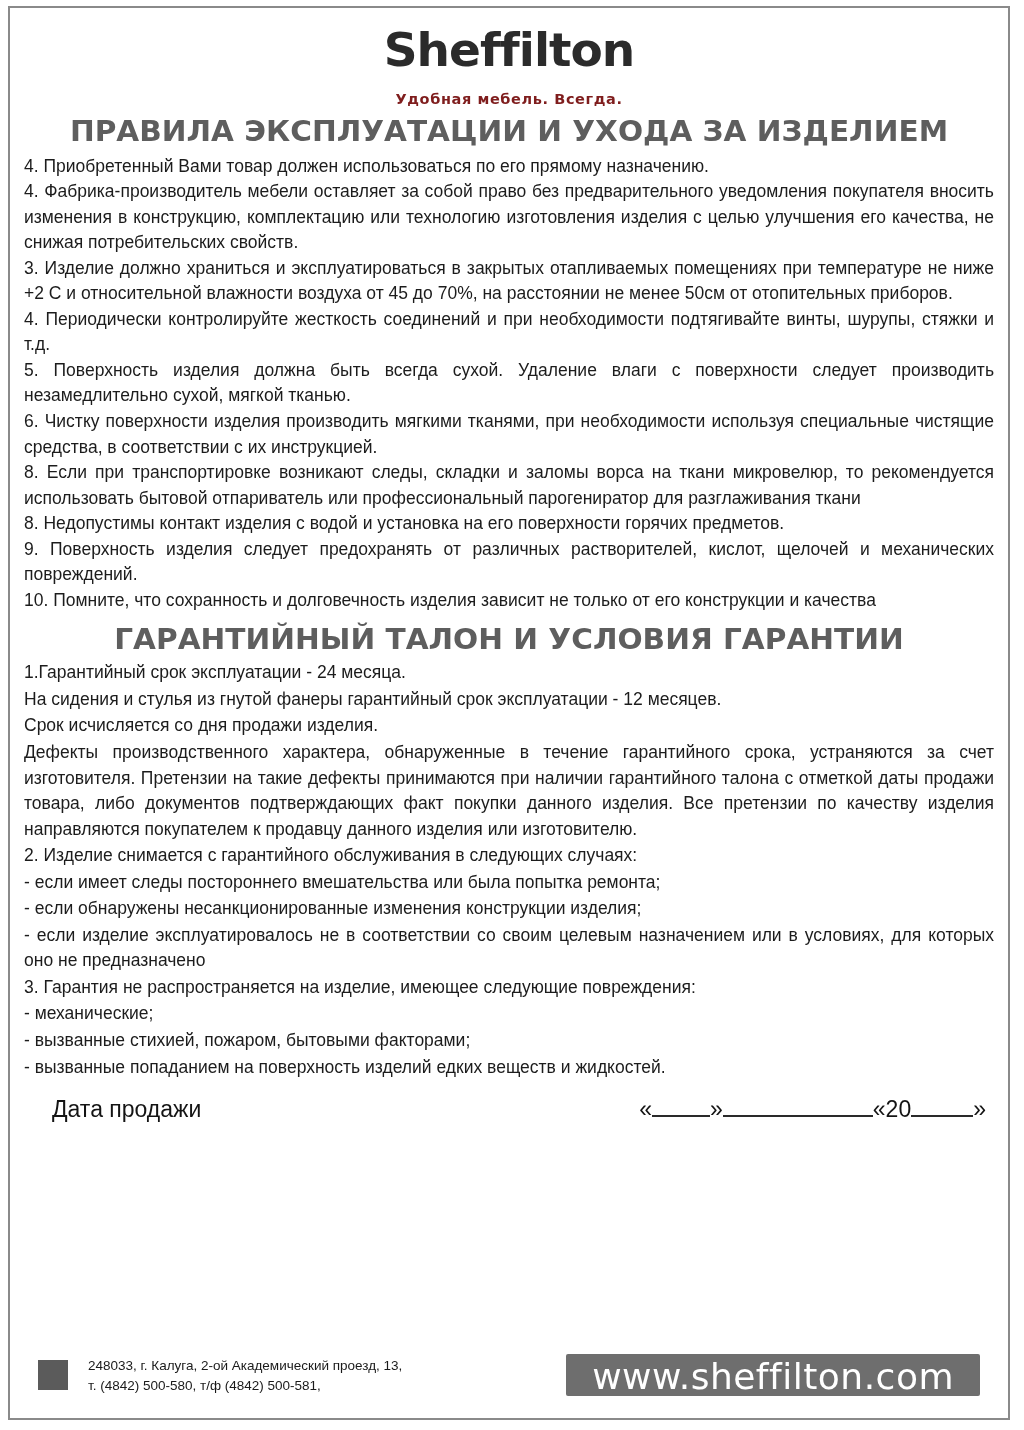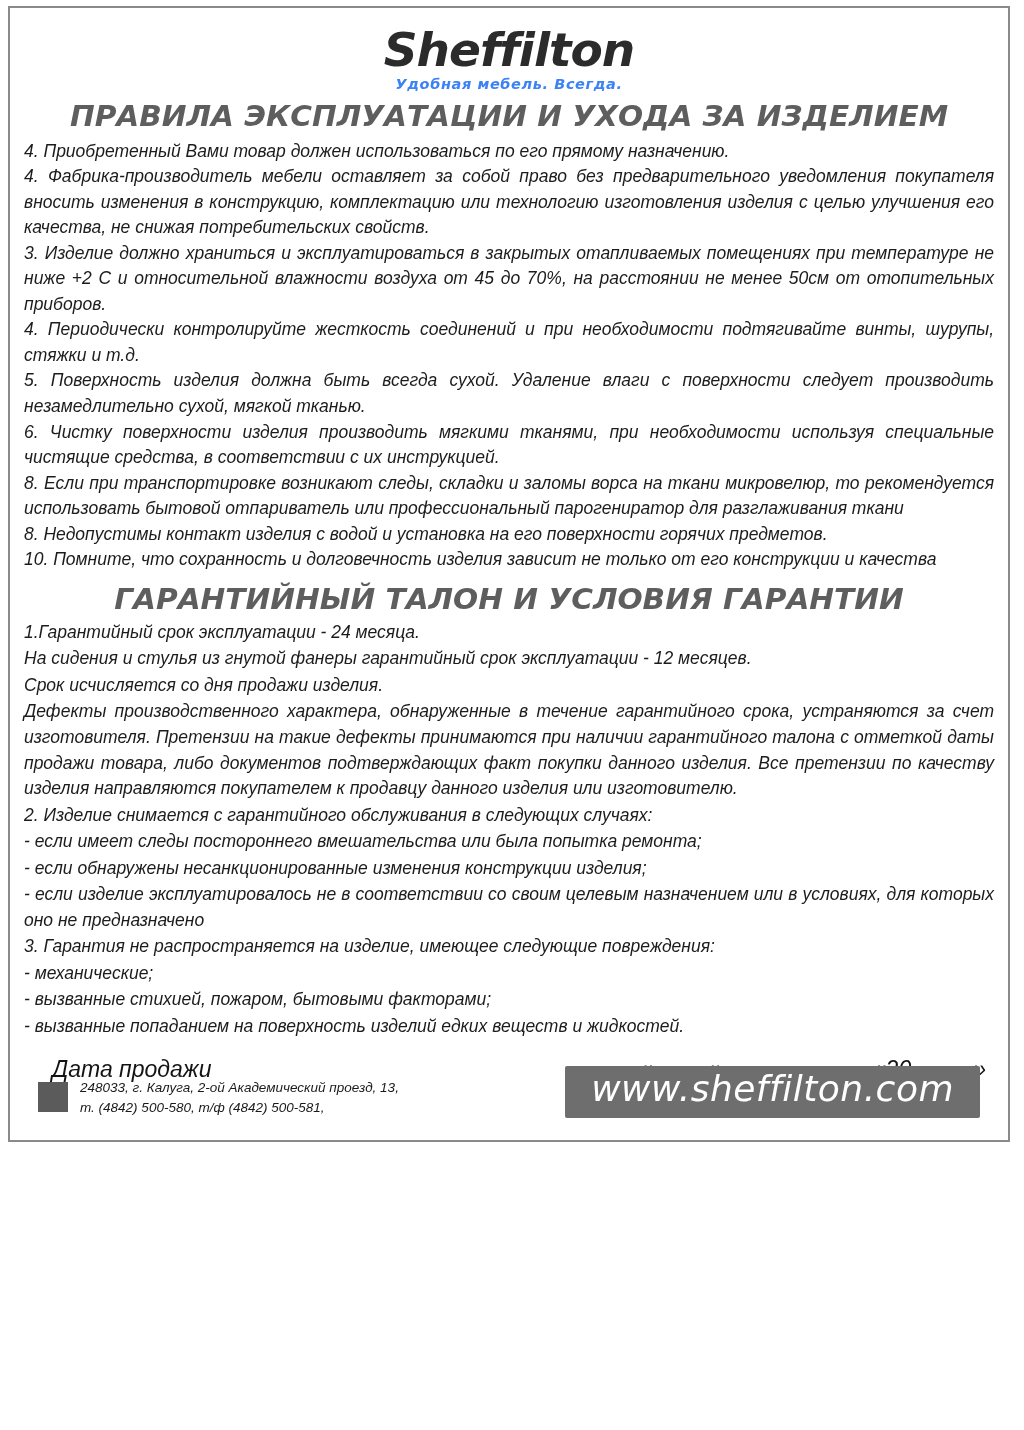--- a/index.html
+++ b/index.html
@@ -13,25 +13,24 @@
     font-family: "Liberation Sans", sans-serif;
     color: #1a1a1a;
     position: relative;
     overflow: hidden;
   }
   .page {
     position: absolute;
     left: 8px;
     top: 6px;
     width: 1002px;
-    height: 1136px;
+    height: 1414px;
     border: 2px solid #8a8a8a;
     box-sizing: border-box;
     background: #ffffff;
-    font-style: italic;
   }
   .inner {
     position: absolute;
     left: 14px;
     top: 8px;
     right: 14px;
     bottom: 8px;
   }
 
   
@@ -47,22 +46,22 @@
     letter-spacing: -1px;
     color: #2b2b2b;
     display: inline-block;
     position: relative;
   }
   .logo-sub {
     font-family: "DejaVu Sans", sans-serif;
     font-weight: bold;
     font-size: 14.5px;
     letter-spacing: 0.6px;
-    color: #3b82f6;
-    margin-top: 4px;
+    color: #7f1d1d;
+    margin-top: 19px;
   }
 
   
   .section-title {
     text-align: center;
     font-family: "DejaVu Sans", sans-serif;
     font-weight: bold;
     font-size: 29px;
     color: #5e5e5e;
     letter-spacing: 0px;
@@ -131,25 +130,26 @@
     height: 30px;
     background: #5b5b5b;
     margin-right: 12px;
     margin-top: 4px;
     flex: none;
   }
   .footer-lines {
     font-size: 13.5px;
     line-height: 1.5;
     color: #1a1a1a;
+    margin-left: 8px;
   }
   .footer-right {
     margin-left: auto;
     background: #6e6e6e;
-    padding: 5px 26px 11px 26px;
+    padding: 5px 26px 1px 26px;
     border-radius: 2px;
   }
   .site {
     font-family: "DejaVu Sans", sans-serif;
     font-size: 36px;
     color: #ffffff;
     letter-spacing: 0.5px;
     line-height: 1;
   }
 </style>
@@ -168,20 +168,21 @@
 
     <div class="block1">
       <p class="para justify">4. Приобретенный Вами товар должен использоваться по его прямому назначению.</p>
       <p class="para justify">4. Фабрика-производитель мебели оставляет за собой право без предварительного уведомления покупателя вносить изменения в конструкцию, комплектацию или технологию изготовления изделия с целью улучшения его качества, не снижая потребительских свойств.</p>
       <p class="para justify">3. Изделие должно храниться и эксплуатироваться в закрытых отапливаемых помещениях при температуре не ниже +2 С и относительной влажности воздуха от 45 до 70%, на расстоянии не менее 50см от отопительных приборов.</p>
       <p class="para justify">4. Периодически контролируйте жесткость соединений и при необходимости подтягивайте винты, шурупы, стяжки и т.д.</p>
       <p class="para justify">5. Поверхность изделия должна быть всегда сухой. Удаление влаги с поверхности следует производить незамедлительно сухой, мягкой тканью.</p>
       <p class="para justify">6. Чистку поверхности изделия производить мягкими тканями, при необходимости используя специальные чистящие средства, в соответствии с их инструкцией.</p>
       <p class="para justify">8. Если при транспортировке возникают следы, складки  и заломы ворса на ткани микровелюр, то рекомендуется использовать бытовой отпариватель или профессиональный парогениратор для разглаживания ткани</p>
       <p class="para justify">8. Недопустимы контакт изделия с водой и установка на его поверхности горячих предметов.</p>
+      <p class="para justify">9. Поверхность изделия следует  предохранять от различных растворителей, кислот, щелочей и механических повреждений.</p>
       <p class="para justify">10. Помните, что сохранность и долговечность изделия зависит не только от его конструкции и качества</p>
     </div>
 
     <div class="section-title second">ГАРАНТИЙНЫЙ ТАЛОН И УСЛОВИЯ ГАРАНТИИ</div>
 
     <div class="block2">
       <p class="para justify">1.Гарантийный срок эксплуатации - 24 месяца.</p>
       <p class="para justify">На сидения и стулья из гнутой фанеры гарантийный срок эксплуатации - 12 месяцев.</p>
       <p class="para justify">Срок исчисляется со дня продажи изделия.</p>
       <p class="para justify">Дефекты производственного характера, обнаруженные в течение гарантийного срока, устраняются за счет изготовителя. Претензии на такие дефекты принимаются при наличии гарантийного талона с отметкой даты продажи товара, либо документов подтверждающих факт покупки данного изделия. Все претензии по качеству изделия направляются покупателем к продавцу данного изделия или изготовителю.</p>

